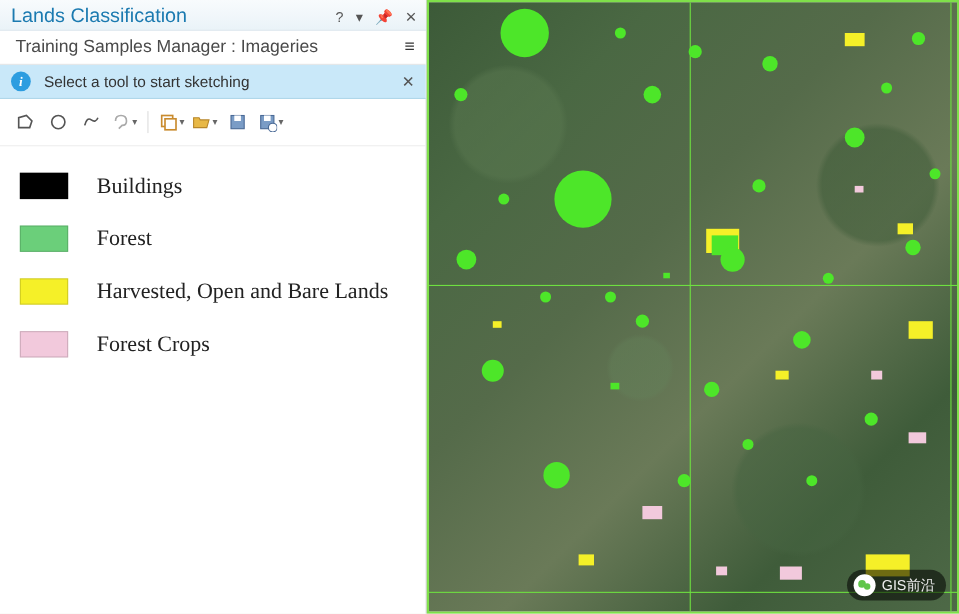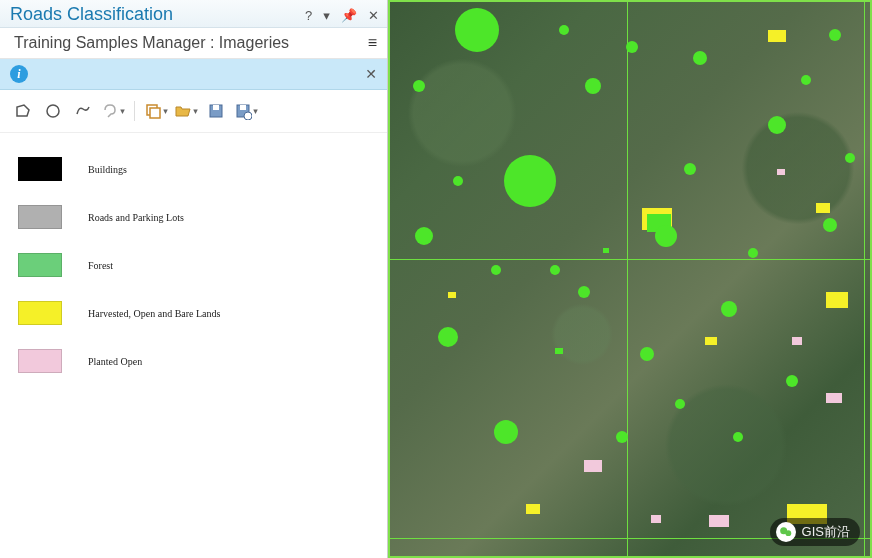--- a/index.html
+++ b/index.html
@@ -83,21 +83,21 @@
 .legend-row {
   display: flex;
   align-items: center;
   padding: 12px 0;
 }
 .swatch {
   width: 44px; height: 24px;
   margin-right: 26px;
   border: 1px solid rgba(0,0,0,0.15);
 }
-.legend-label { font-size: 10px; color: #222; font-family: Georgia, serif; }
+.legend-label { font-size: 20px; color: #222; font-family: Georgia, serif; }
 .map {
   width: 484px;
   height: 558px;
   position: relative;
   background: linear-gradient(135deg, #3c5a38 0%, #4a6843 20%, #556b4a 40%, #6a7a58 60%, #3f5c3a 80%, #4e6947 100%);
   border: 2px solid #7fe04a;
   overflow: hidden;
 }
 .map::before {
   content: "";
@@ -132,36 +132,37 @@
   display: flex; align-items: center; justify-content: center;
 }
 .watermark .wcirc svg { width: 14px; height: 14px; }
 </style>
 </head>
 <body>
 
 <div class="panel">
 
   <div class="panel-title">
-    <span>Roads Classification</span>
+    <span>Lands Classification</span>
     <span>
       <span class="tbtn">?</span>
       <span class="tbtn">▾</span>
       <span class="tbtn">📌</span>
       <span class="tbtn">✕</span>
     </span>
   </div>
 
   <div class="subheader">
     <span>Training Samples Manager : Imageries</span>
     <span class="optbtn">≡</span>
   </div>
 
   <div class="info-bar">
     <span class="info-icon">i</span>
+    <span>Select a tool to start sketching</span>
     <span class="info-close">✕</span>
   </div>
 
   <div class="toolbar">
     <div class="tb-btn">
       <svg width="18" height="18" viewBox="0 0 18 18">
           <polygon points="3,14 3,5 10,3 15,8 13,14" fill="none" stroke="#555" stroke-width="1.5"></polygon>
         </svg>
     </div>
     <div class="tb-btn">
@@ -209,34 +210,30 @@
         <span class="dd">▾</span>
     </div>
   </div>
 
   <div class="legend" id="legend">
       <div class="legend-row">
         <div class="swatch" style="background: rgb(0, 0, 0);"></div>
         <span class="legend-label">Buildings</span>
       </div>
       <div class="legend-row">
-        <div class="swatch" style="background: rgb(176, 176, 176);"></div>
-        <span class="legend-label">Roads and Parking Lots</span>
-      </div>
-      <div class="legend-row">
         <div class="swatch" style="background: rgb(107, 207, 122);"></div>
         <span class="legend-label">Forest</span>
       </div>
       <div class="legend-row">
         <div class="swatch" style="background: rgb(245, 240, 40);"></div>
         <span class="legend-label">Harvested, Open and Bare Lands</span>
       </div>
       <div class="legend-row">
         <div class="swatch" style="background: rgb(242, 201, 220);"></div>
-        <span class="legend-label">Planted Open</span>
+        <span class="legend-label">Forest Crops</span>
       </div>
     </div>
 </div>
 
 <div class="map" id="map">
     <div class="grid-v" style="left: 237.16px;"></div>
     <div class="grid-v" style="left: 474.32px;"></div>
     <div class="grid-h" style="top: 256.68px;"></div>
     <div class="grid-h" style="top: 535.68px;"></div>
     <div class="patch py" style="left: 251.68px; top: 206.46px; width: 30px; height: 22px;"></div>

